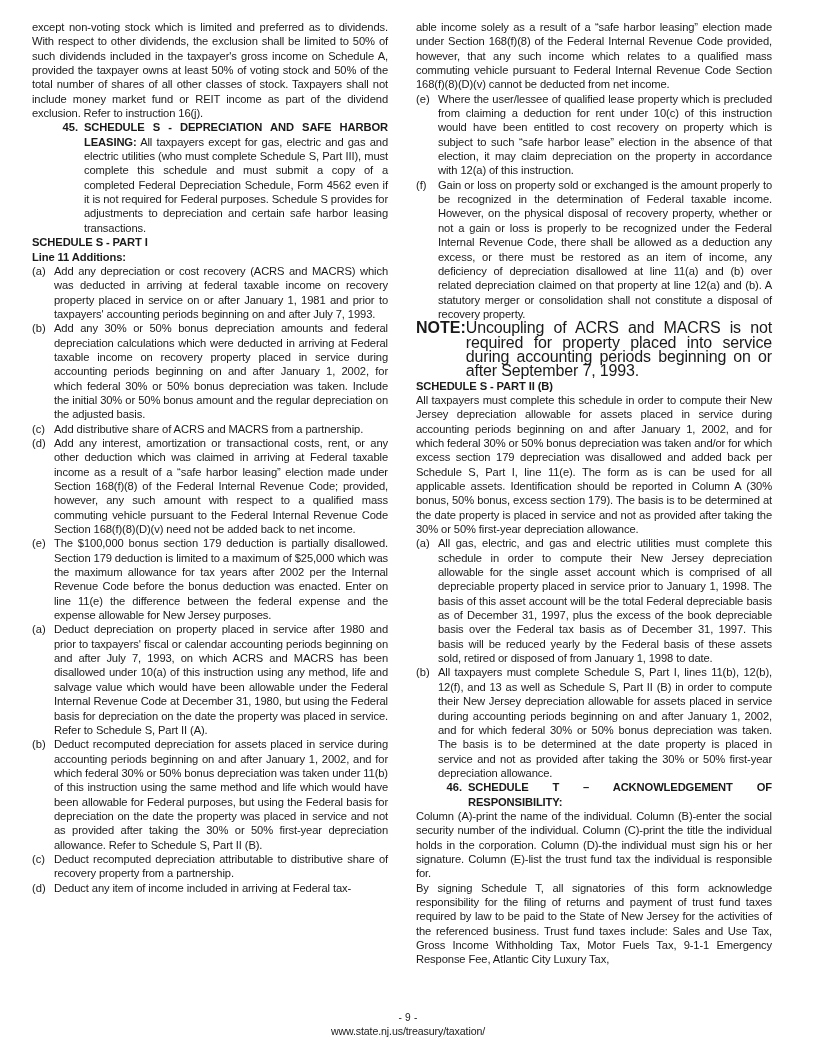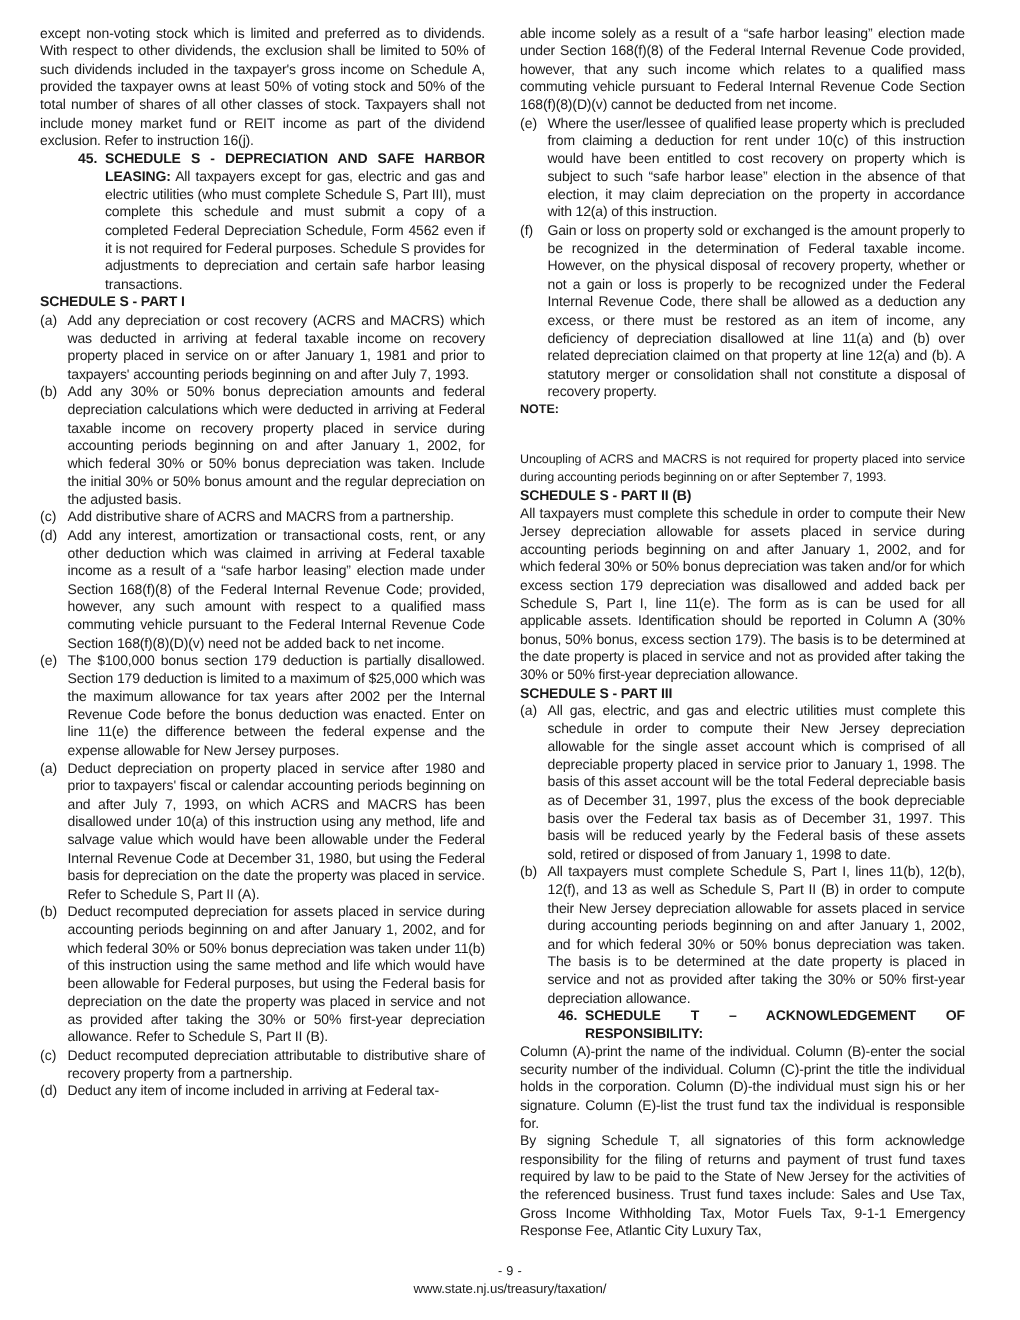--- a/index.html
+++ b/index.html
@@ -80,23 +80,22 @@
     flex: 1 1 auto;
     text-align: justify;
     text-justify: inter-word;
     letter-spacing: -0.01em;
   }
 
   
   .noteblock {
     display: flex;
     margin: 0;
-    font-size: 10px;
-    line-height: 14.35px;
-    flex-direction: column;
+    font-size: 16px;
+    line-height: 14.35px;
   }
   .noteblock .lbl {
     flex: 0 0 40px;
     font-weight: bold;
     box-sizing: border-box;
   }
   .noteblock .body {
     flex: 1 1 auto;
     text-align: justify;
     text-justify: inter-word;
@@ -142,20 +141,21 @@
 
       <p class="para">except non-voting stock which is limited and preferred as to dividends.  With respect to other dividends, the exclusion shall be limited to 50% of such dividends included in the taxpayer's gross income on Schedule A, provided the taxpayer owns at least 50% of voting stock and 50% of the total number of shares of all other classes of stock.  Taxpayers shall not include money market fund or REIT income as part of the dividend exclusion.  Refer to instruction 16(j).</p>
 
       <div class="numbered">
         <span class="num">45.</span>
         <span class="body"><b class="inl">SCHEDULE S - DEPRECIATION AND SAFE HARBOR LEASING:</b><span> All taxpayers except for gas, electric and gas and electric utilities (who must complete Schedule S, Part III), must complete this schedule and must submit a copy of a completed Federal Depreciation Schedule, Form 4562 even if it is not required for Federal purposes.  Schedule S provides for adjustments to depreciation and certain safe harbor leasing transactions.</span></span>
       </div>
 
       <p class="heading">SCHEDULE S - PART I</p>
 
+      <p class="heading">Line 11 Additions:</p>
 
       <div class="lettered">
         <span class="ltr">(a)</span>
         <span class="body">Add any depreciation or cost recovery (ACRS and MACRS) which was deducted in arriving at federal taxable income on recovery property placed in service on or after January 1, 1981 and prior to taxpayers' accounting periods beginning on and after July 7, 1993.</span>
       </div>
 
       <div class="lettered">
         <span class="ltr">(b)</span>
         <span class="body">Add any 30% or 50% bonus depreciation amounts and federal depreciation calculations which were deducted in arriving at Federal taxable income on recovery property placed in service during accounting periods beginning on and after January 1, 2002, for which federal 30% or 50% bonus depreciation was taken.  Include the initial 30% or 50% bonus amount and the regular depreciation on the adjusted basis.</span>
       </div>
@@ -214,21 +214,20 @@
 
       <div class="noteblock">
         <span class="lbl">NOTE:</span>
         <span class="body">Uncoupling of ACRS and MACRS is not required for property placed into service during accounting periods beginning on or after September 7, 1993.</span>
       </div>
 
       <p class="heading">SCHEDULE S - PART II (B)</p>
 
       <p class="para">All taxpayers must complete this schedule in order to compute their New Jersey depreciation allowable for assets placed in service during accounting periods beginning on and after January 1, 2002, and for which federal 30% or 50% bonus depreciation was taken and/or for which excess section 179 depreciation was disallowed and added back per Schedule S, Part I, line 11(e).  The form as is can be used for all applicable assets.  Identification should be reported in Column A (30% bonus, 50% bonus, excess section 179).  The basis is to be determined at the date property is placed in service and not as provided after taking the 30% or 50% first-year depreciation allowance.</p>
 
-      <p class="heading">SCHEDULE S - PART III</p>
 
       <div class="lettered">
         <span class="ltr">(a)</span>
         <span class="body">All gas, electric, and gas and electric utilities must complete this schedule in order to compute their New Jersey depreciation allowable for the single asset account which is comprised of all depreciable property placed in service prior to January 1, 1998.  The basis of this asset account will be the total Federal depreciable basis as of December 31, 1997, plus the excess of the book depreciable basis over the Federal tax basis as of December 31, 1997.  This basis will be reduced yearly by the Federal basis of these assets sold, retired or disposed of from January 1, 1998 to date.</span>
       </div>
 
       <div class="lettered">
         <span class="ltr">(b)</span>
         <span class="body">All taxpayers must complete Schedule S, Part I, lines 11(b), 12(b), 12(f), and 13 as well as Schedule S, Part II (B) in order to compute their New Jersey depreciation allowable for assets placed in service during accounting periods beginning on and after January 1, 2002, and for which federal 30% or 50% bonus depreciation was taken.  The basis is to be determined at the date property is placed in service and not as provided after taking the 30% or 50% first-year depreciation allowance.</span>
       </div>

